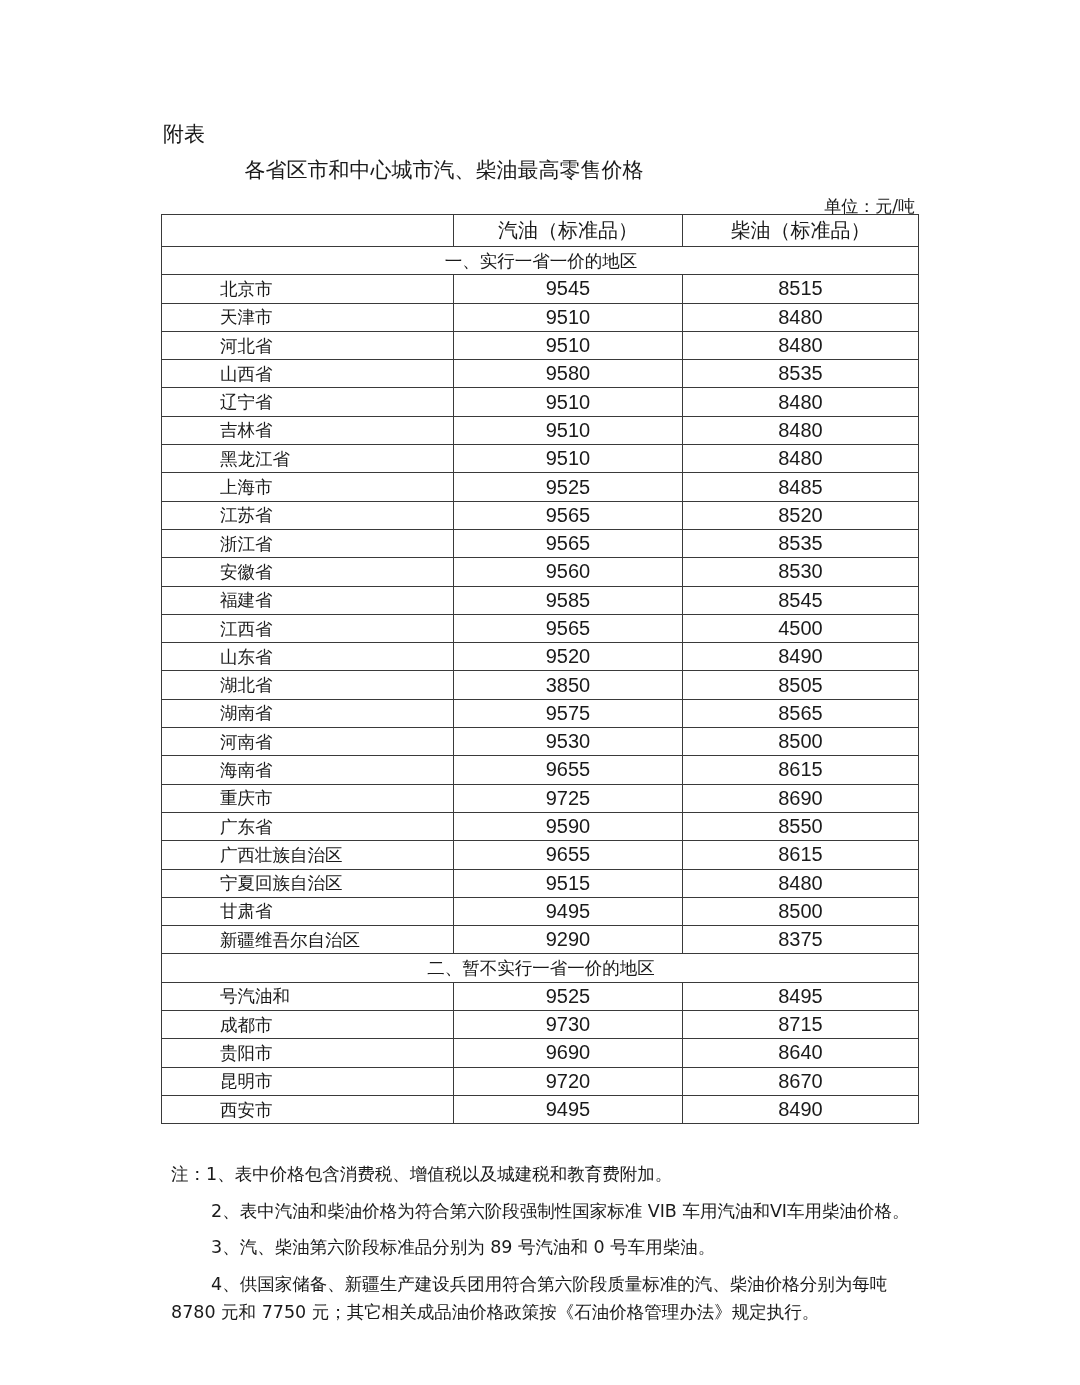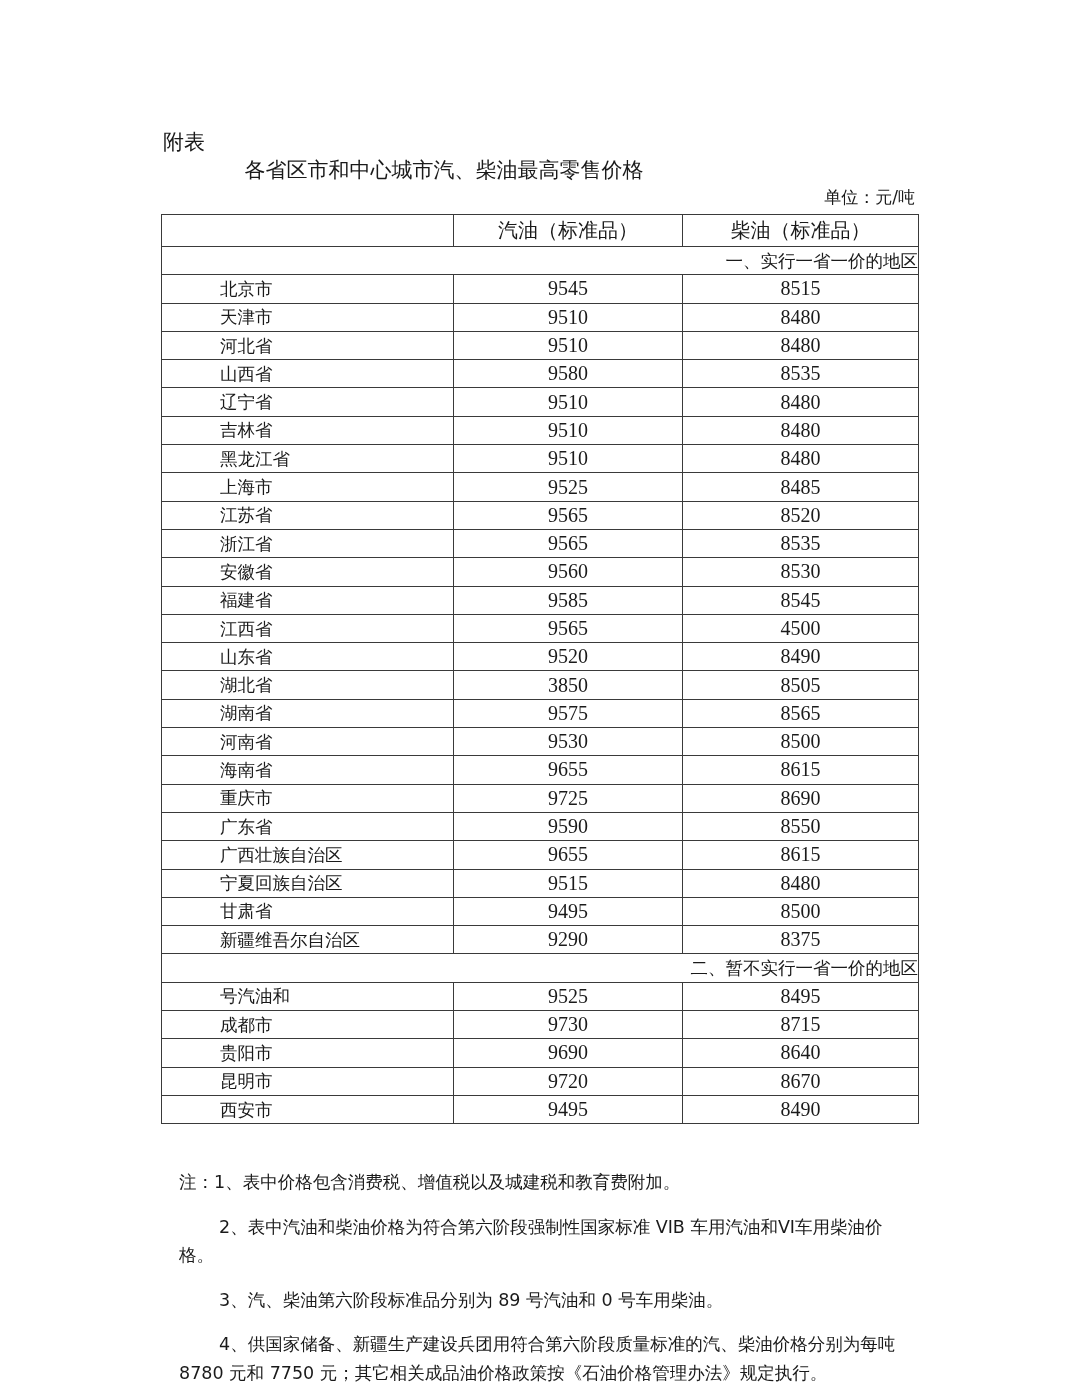--- a/index.html
+++ b/index.html
@@ -1,30 +1,30 @@
 <!DOCTYPE html>
 <html><head>
 <meta charset="utf-8">
 <style>
   html, body { margin:0; padding:0; background:#ffffff; }
   body { width:1080px; height:1385px; position:relative; overflow:hidden;
          font-family:"DejaVu Sans","Liberation Sans",sans-serif; color:#1a1a1a; }
-  .appendix { position:absolute; left:163px; top:128px; font-size:21px; }
+  .appendix { position:absolute; left:163px; top:120px; font-size:21px; }
   .title { position:absolute; left:0; width:888px; top:156px; text-align:center; font-size:21px; }
-  .unit { position:absolute; right:165px; top:186px; font-size:17px; }
+  .unit { position:absolute; right:165px; top:195px; font-size:17px; }
   table { position:absolute; left:161px; top:214px; width:757px; border-collapse:collapse; table-layout:fixed; }
   td, th { border:1.3px solid #3a3a3a; padding:0; font-weight:normal; }
   col.c1 { width:292px; } col.c2 { width:229px; } col.c3 { width:236px; }
   tr.hdr td { height:31px; font-size:20px; text-align:center; }
-  tr.sec td { height:27.3px; font-size:17.5px; text-align:right; padding-left:2px;margin-top:48px; }
+  tr.sec td { height:27.3px; font-size:17.5px; text-align:center; padding-left:2px;margin-top:48px; }
   tr.row td { height:27.3px; font-size:20px; }
   tr.row td.name { font-size:17.5px; padding-left:58px; text-align:left; }
-  tr.row td.num { text-align:center; font-family:Liberation Serif, serif; }
+  tr.row td.num { text-align:center; font-family:Liberation Sans, sans-serif; }
   .notes { position:absolute; left:163px; top:1152px; width:760px; font-size:17.5px; line-height:28.5px; }
-  .notes p { margin:16px; }
+  .notes p { margin:8px; }
   .notes .ind { text-indent:40px; }
   .notes .gap { margin-top:6px; }
 </style>
 </head>
 <body>
 
 <div class="appendix">附表</div>
 <div class="title">各省区市和中心城市汽、柴油最高零售价格</div>
 <div class="unit">单位：元/吨</div>
 

